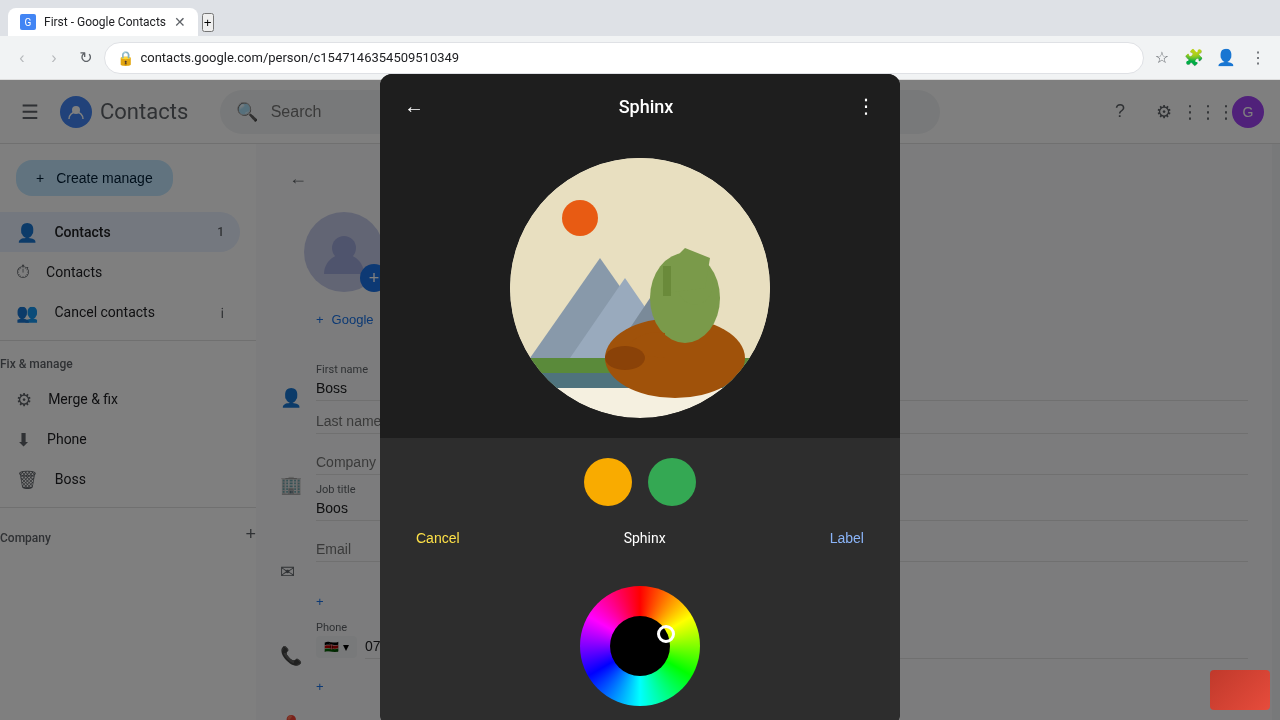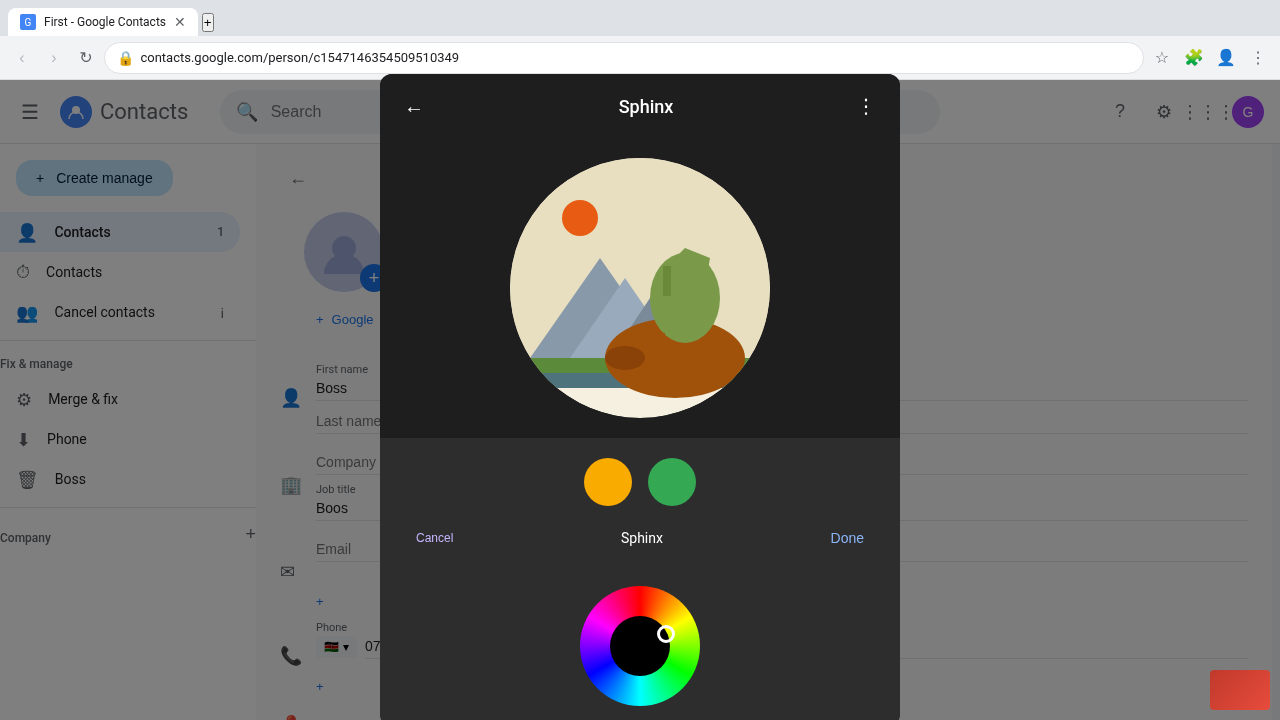--- a/index.html
+++ b/index.html
@@ -73,21 +73,21 @@
     .modal-more-btn { background: none; border: none; color: #fff; font-size: 20px; cursor: pointer; padding: 4px; }
     .modal-image-area { flex: 1; display: flex; align-items: center; justify-content: center; padding: 20px; background: #1e1e1e; }
     .photo-circle-container { width: 260px; height: 260px; position: relative; }
     .photo-circle { width: 260px; height: 260px; border-radius: 50%; overflow: hidden; position: relative; }
     .modal-controls { background: #2d2d2d; padding: 20px; display: flex; flex-direction: column; gap: 16px; }
     .color-chips { display: flex; gap: 16px; justify-content: center; }
     .color-chip { width: 48px; height: 48px; border-radius: 50%; border: none; cursor: pointer; }
     .color-chip.yellow { background: #f9ab00; }
     .color-chip.green { background: #34a853; }
     .modal-footer { display: flex; align-items: center; justify-content: space-between; padding: 0 16px 16px 16px; background: #2d2d2d; }
-    .modal-cancel-btn { background: none; border: none; color: #c4b5fd; font-size: 12px; cursor: pointer; padding: 8px 0; }
+    .modal-cancel-btn { background: none; border: none; color: #fde047; font-size: 14px; cursor: pointer; padding: 8px 0; }
     .modal-name { color: #fff; font-size: 14px; }
     .modal-done-btn { background: none; border: none; color: #8ab4f8; font-size: 14px; cursor: pointer; padding: 8px 0; font-weight: 500; }
     .color-wheel-area { display: flex; justify-content: center; align-items: center; }
     .color-wheel { width: 120px; height: 120px; border-radius: 50%; position: relative; overflow: hidden; background: conic-gradient(red, yellow, lime, cyan, blue, magenta, red); }
     .color-wheel-inner { position: absolute; top: 50%; left: 50%; transform: translate(-50%, -50%); width: 60px; height: 60px; border-radius: 50%; background: #000; }
     .color-wheel-cursor { position: absolute; width: 18px; height: 18px; border-radius: 50%; border: 3px solid white; top: 40%; right: 28%; transform: translate(50%, -50%); }
 
     
     ::-webkit-scrollbar { width: 8px; }
     ::-webkit-scrollbar-thumb { background: #dadce0; border-radius: 4px; }
@@ -355,21 +355,21 @@
         <button class="color-chip yellow" style="background: #f9ab00;"></button>
         <button class="color-chip green" style="background: #34a853;"></button>
       </div>
 
       <div class="modal-footer">
         <button class="modal-cancel-btn">
           <span>Cancel</span>
         </button>
         <span class="modal-name">Sphinx</span>
         <button class="modal-done-btn">
-          <span>Done</span>
+          <span>Label</span>
         </button>
       </div>
 
       <div class="color-wheel-area">
         <div class="color-wheel">
           <div class="color-wheel-inner"></div>
           <div class="color-wheel-cursor"></div>
         </div>
       </div>
     </div>

